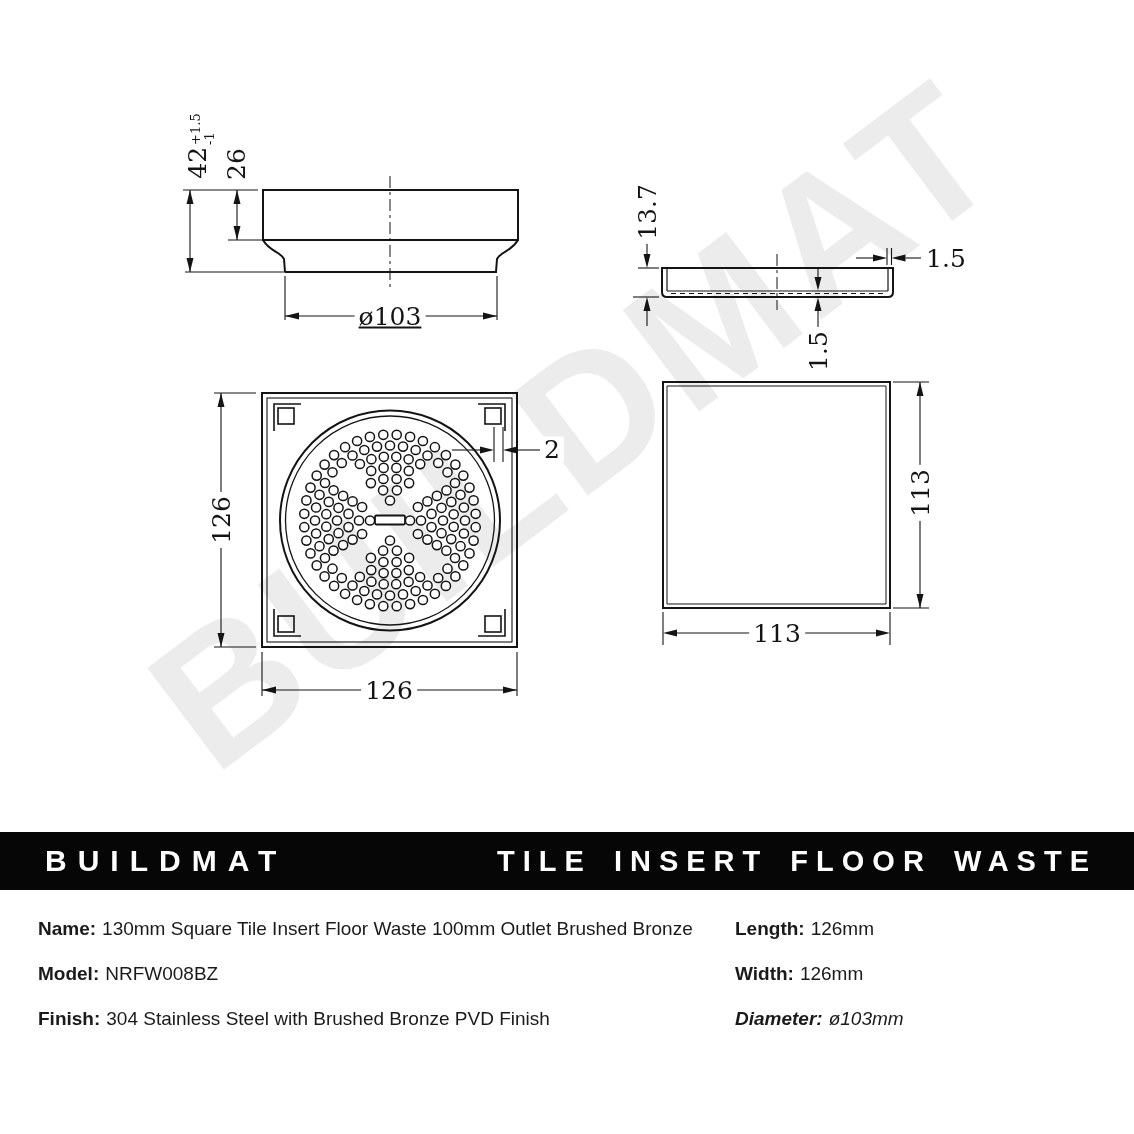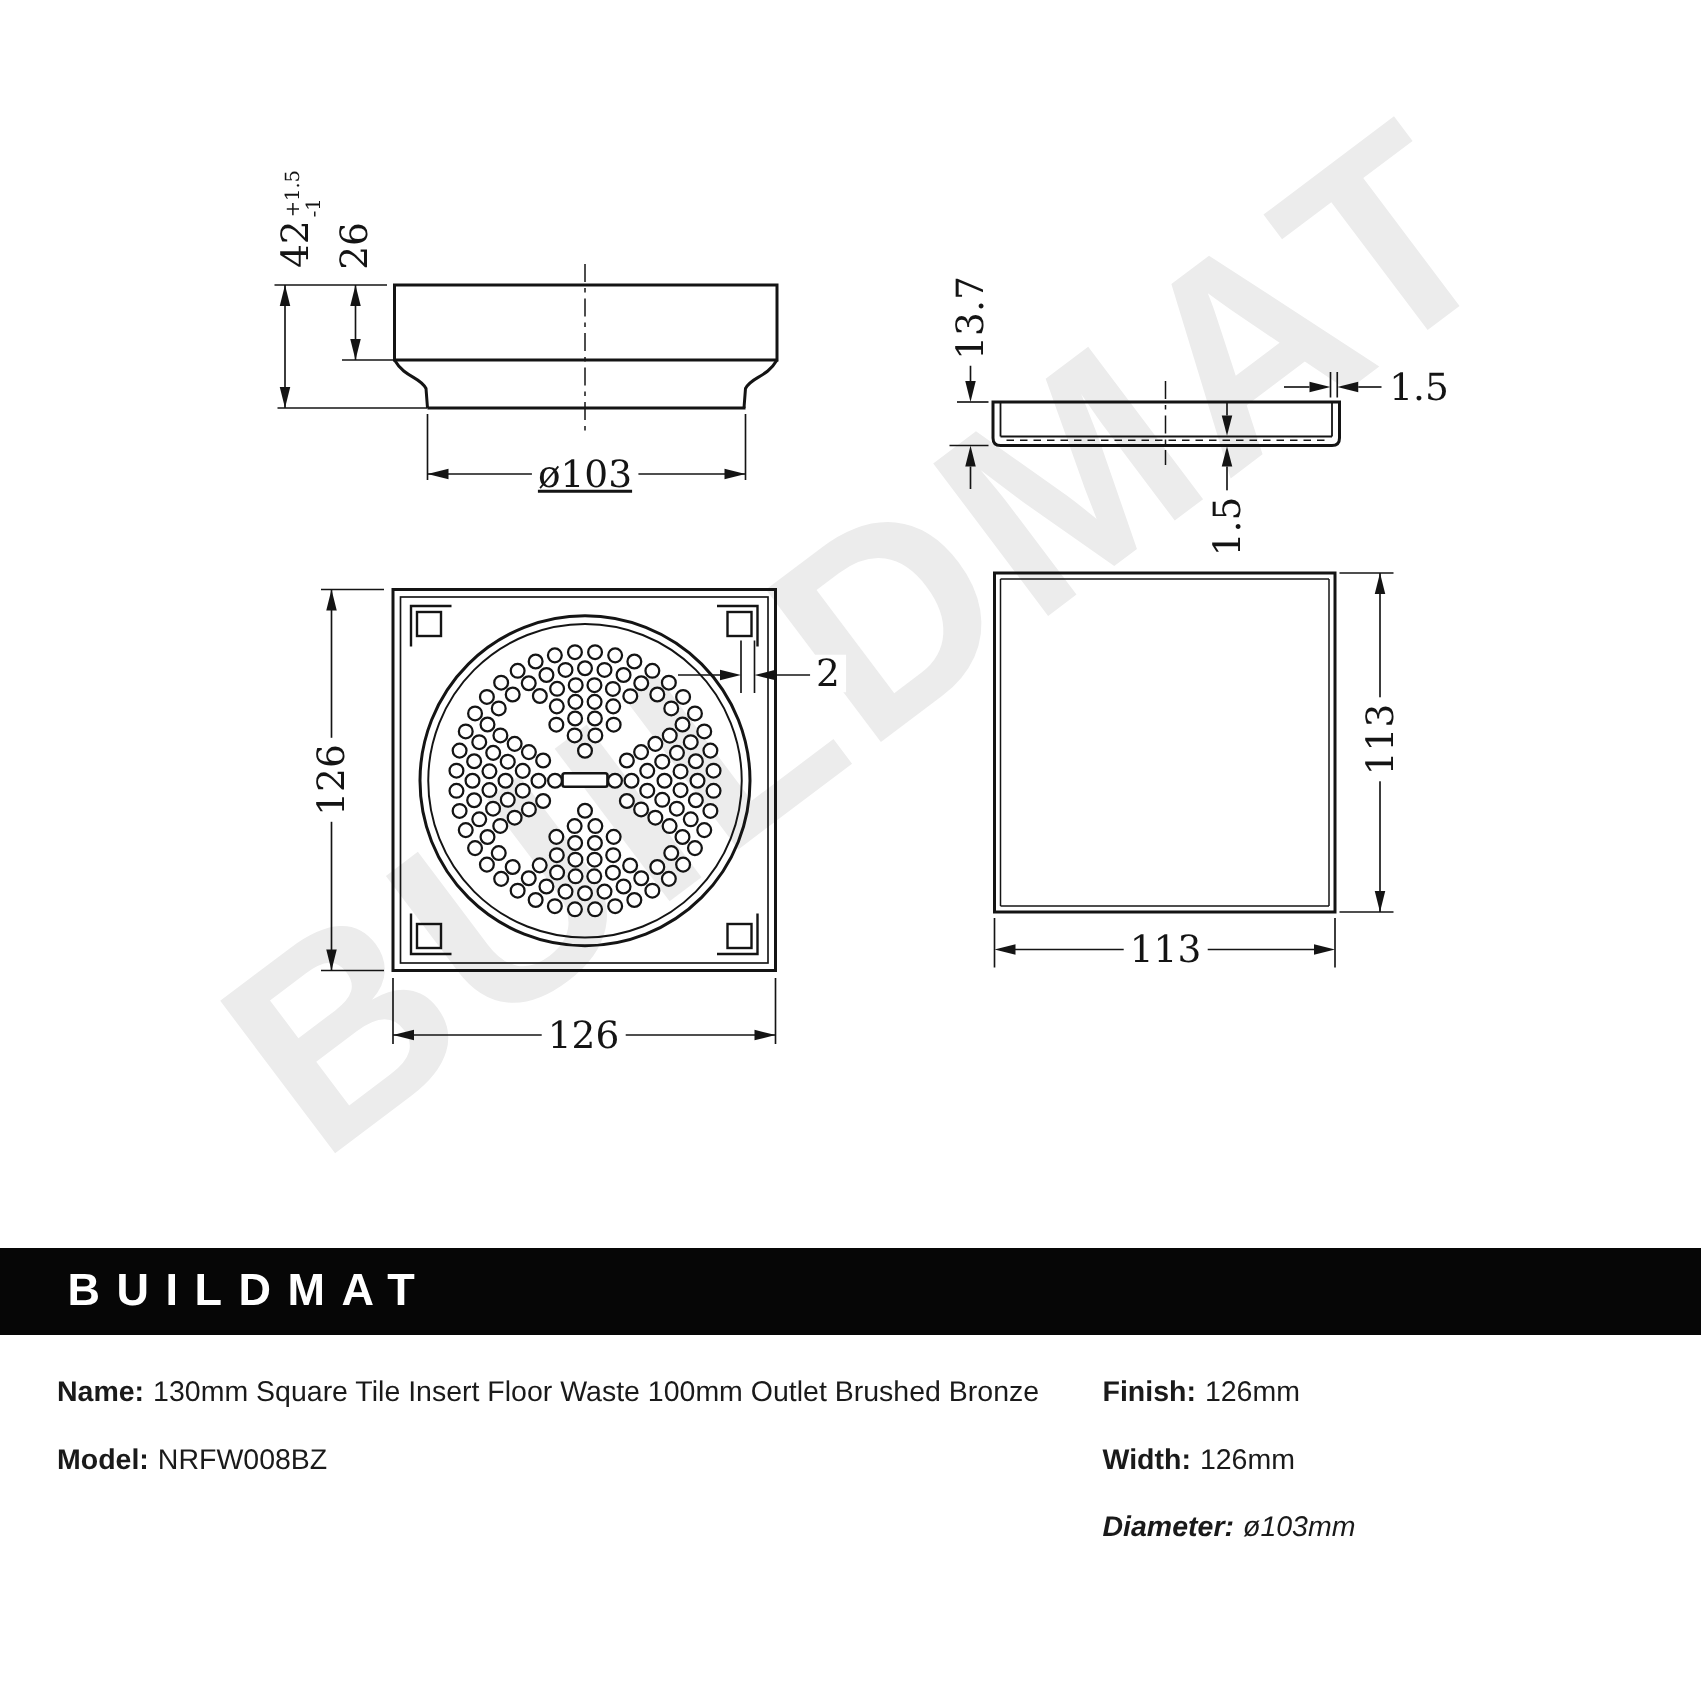--- a/index.html
+++ b/index.html
@@ -346,31 +346,35 @@
 
   <div class="dim v" style="left:221px; top:520px;">126</div>
   <div class="dim" style="left:389px; top:690px;">126</div>
   <div class="dim" style="left:552px; top:449px;">2</div>
 
   <div class="dim v" style="left:920px; top:493px;">113</div>
   <div class="dim" style="left:777px; top:633px;">113</div>
 
   <div class="banner">
     <span class="brand">BUILDMAT</span>
+    <span class="ptitle">TILE INSERT FLOOR WASTE</span>
   </div>
 
   <div class="specs">
     <div class="spec-row" style="left:38px; top:918px;">
       <b>Name:</b><span>130mm Square Tile Insert Floor Waste 100mm Outlet Brushed Bronze</span>
     </div>
     <div class="spec-row" style="left:38px; top:963px;">
       <b>Model:</b><span>NRFW008BZ</span>
     </div>
+    <div class="spec-row" style="left:38px; top:1008px;">
+      <b>Finish:</b><span>304 Stainless Steel with Brushed Bronze PVD Finish</span>
+    </div>
     <div class="spec-row" style="left:735px; top:918px;">
-      <b>Finish:</b><span>126mm</span>
+      <b>Length:</b><span>126mm</span>
     </div>
     <div class="spec-row" style="left:735px; top:963px;">
       <b>Width:</b><span>126mm</span>
     </div>
     <div class="spec-row" style="left:735px; top:1008px;font-style:italic;">
       <b>Diameter:</b><span>ø103mm</span>
     </div>
   </div>
 
 </div>

